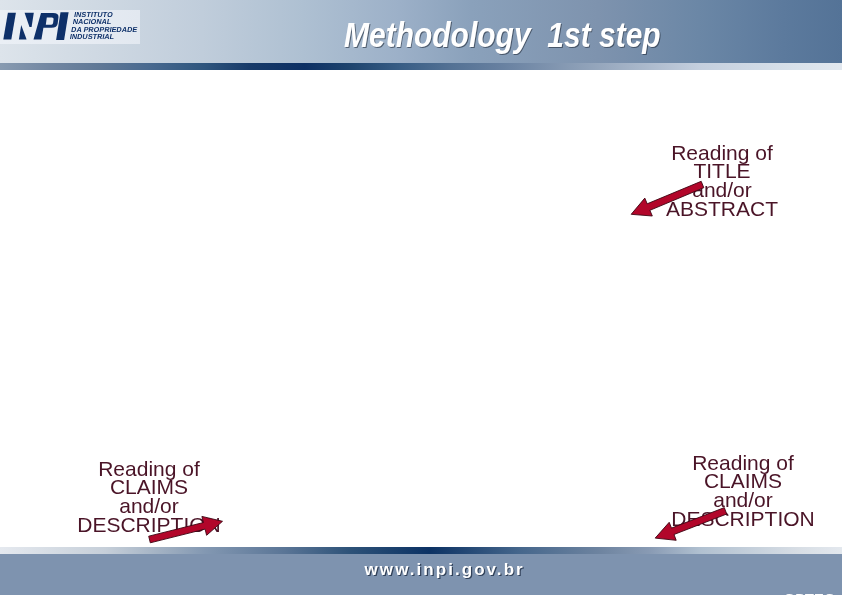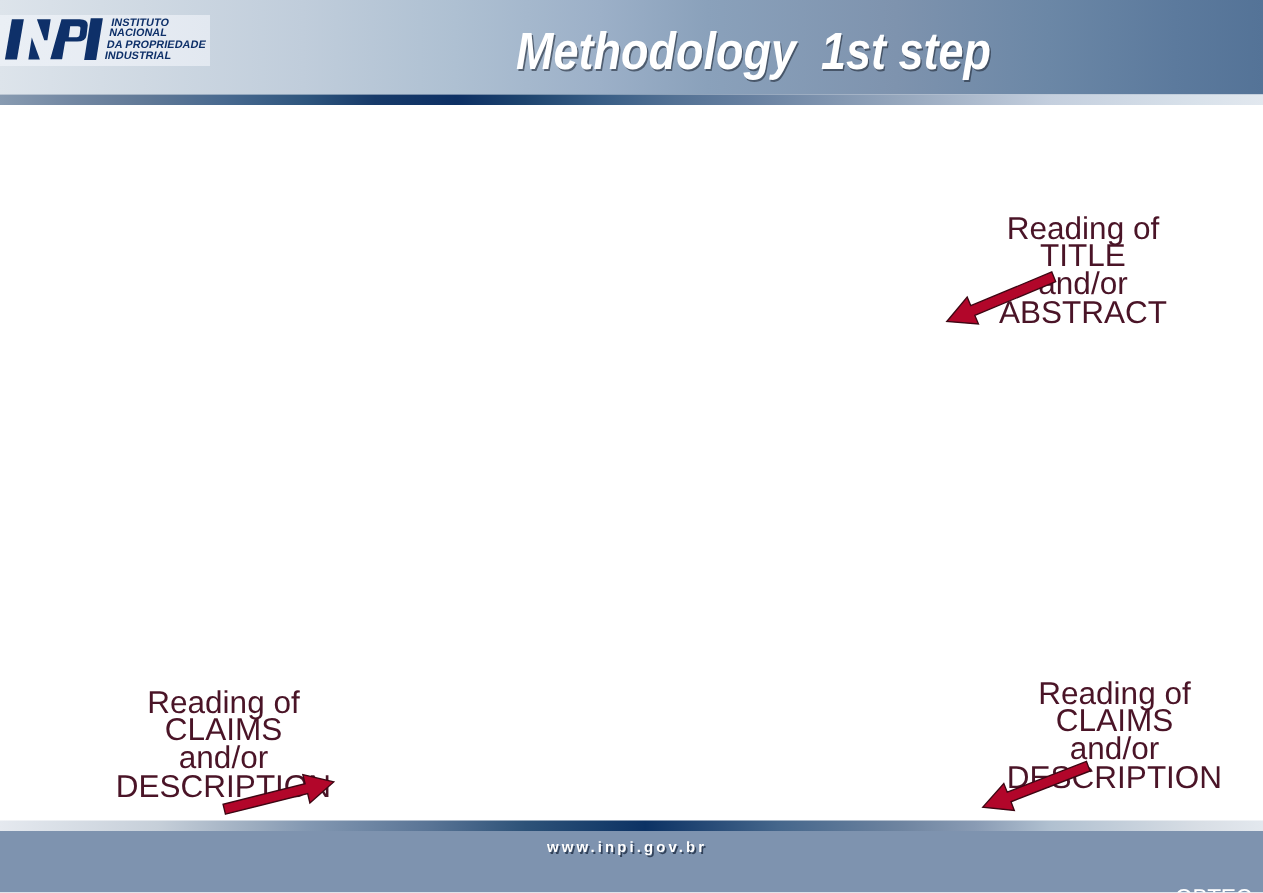--- a/index.html
+++ b/index.html
@@ -96,21 +96,21 @@
     color:#4a1427; text-align:center; white-space:pre-line;
   }
   #callout-title { left:652px; top:143.5px; width:140px; }
   #callout-claims-left { left:70px; top:459.5px; width:158px; }
   #callout-claims-right { left:664px; top:453.5px; width:158px; }
 
   
   .www {
     position:absolute; left:364.6px; top:559.5px;
     font-family:"Liberation Sans", sans-serif;
-    font-weight:bold; font-size:10px; letter-spacing:2.05px;
+    font-weight:bold; font-size:17px; letter-spacing:2.05px;
     color:#ffffff;
     text-shadow:1.2px 1.2px 0 rgba(30,45,68,0.8);
   }
   .obtec {
     position:absolute; left:783.4px; top:590px;
     font-family:"Liberation Sans", sans-serif;
     font-size:15.2px; color:#ffffff; letter-spacing:-0.25px;
   }
 
   svg.arrows polygon { stroke:#3d0613; stroke-width:0.9px; stroke-linejoin:miter; }

